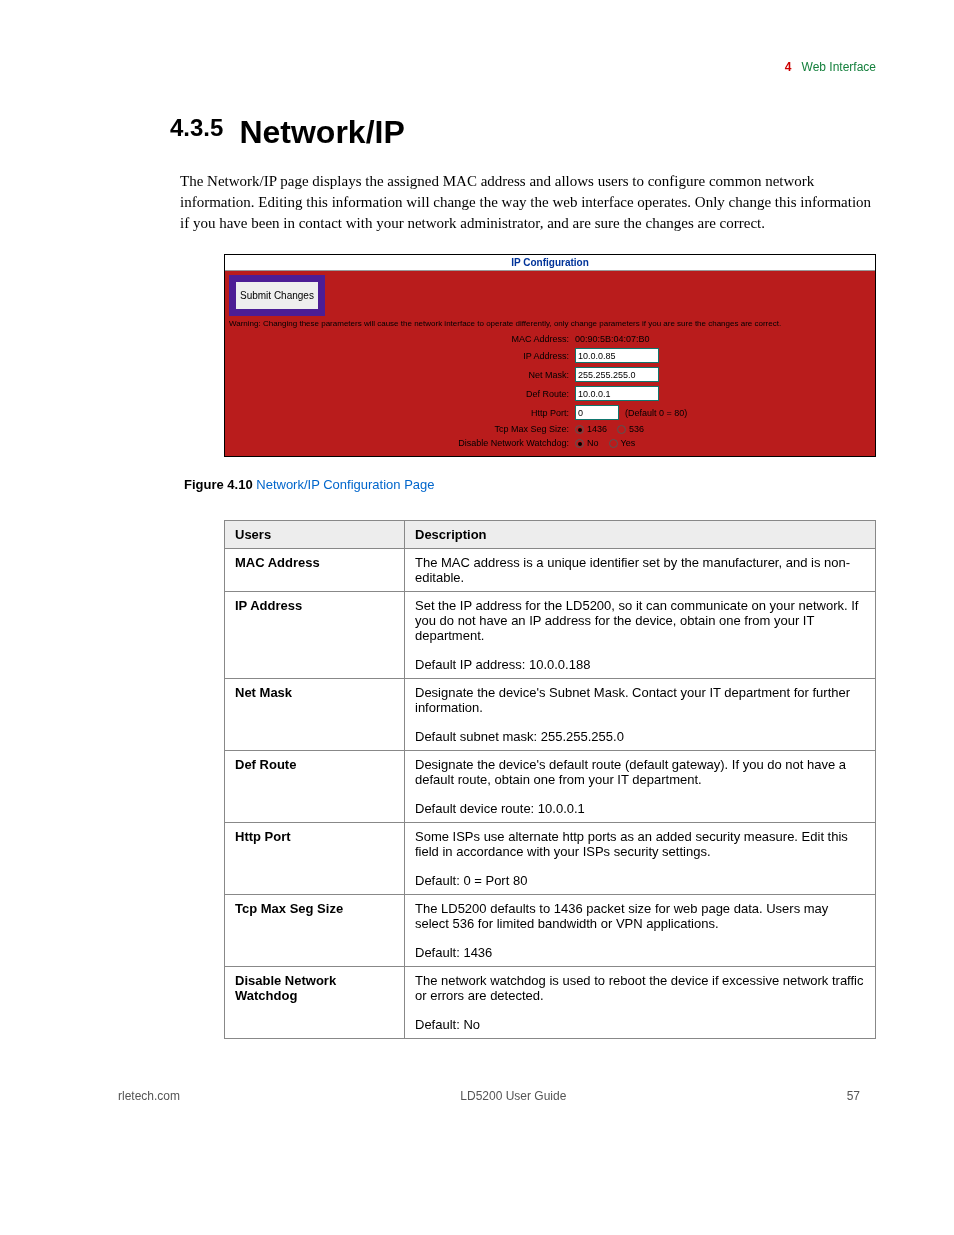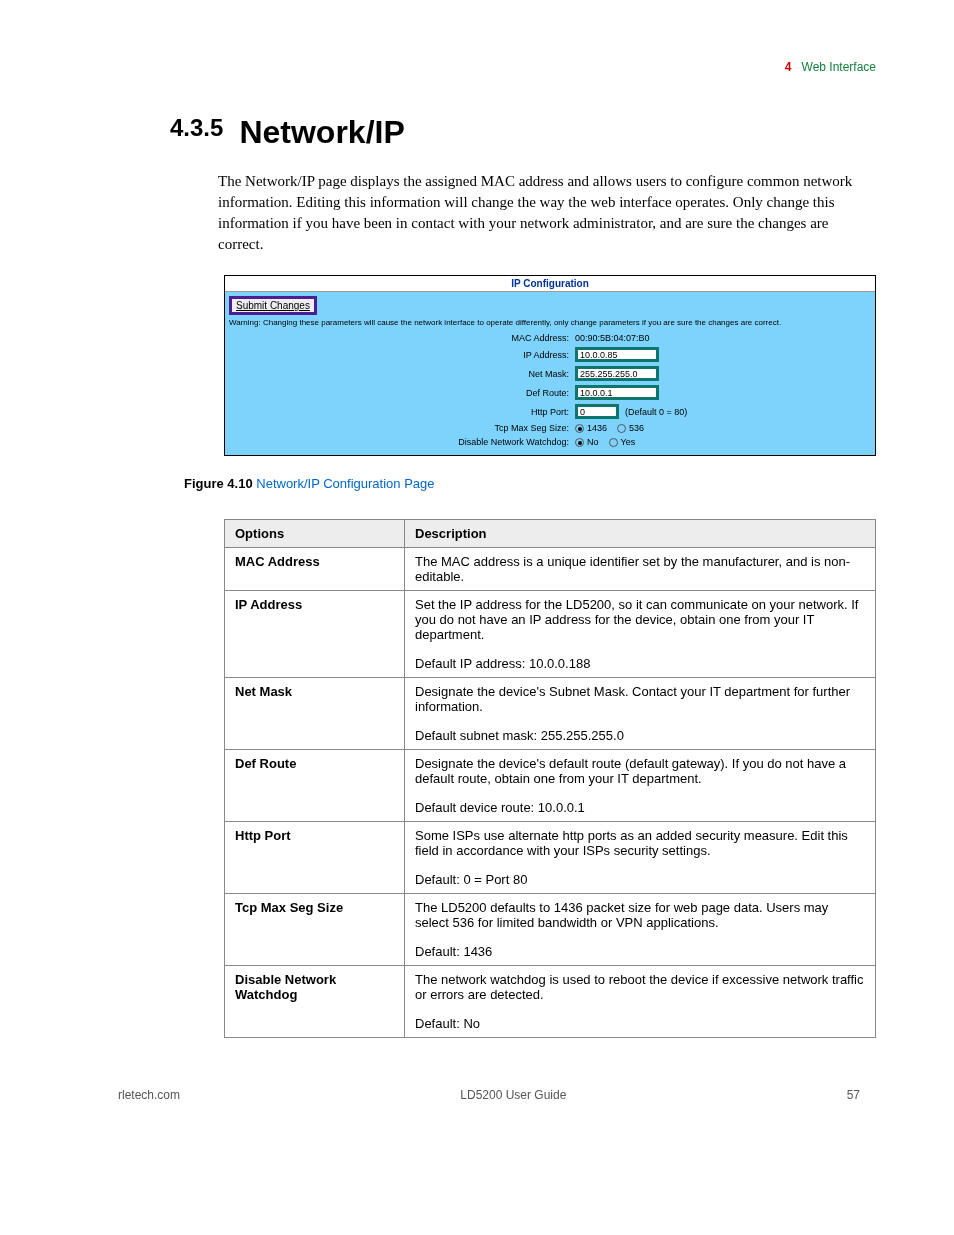--- a/index.html
+++ b/index.html
@@ -4,32 +4,32 @@
   <style>
     * { margin: 0; padding: 0; box-sizing: border-box; }
     body { font-family: Arial, Helvetica, sans-serif; width: 954px; background: #fff; color: #000; }
     .page { padding: 60px 78px 30px 102px; }
     .header-line { text-align: right; font-size: 12px; margin-bottom: 40px; }
     .header-num { color: #cc0000; font-weight: bold; }
     .header-text { color: #15803d; }
     .section-heading { display: flex; gap: 16px; margin-bottom: 20px; margin-left: 68px; }
     .section-num { font-size: 24px; font-weight: bold; font-family: Arial, sans-serif; }
     .section-title { font-size: 32px; font-weight: bold; font-family: Arial, sans-serif; }
-    .body-text { font-family: Georgia, 'Times New Roman', serif; font-size: 15px; line-height: 1.4; margin-left: 116px; margin-bottom: 20px; }
+    .body-text { font-family: Georgia, 'Times New Roman', serif; font-size: 15px; line-height: 1.4; margin-left: 78px; margin-bottom: 20px; }
     
     .figure-container { margin-left: 122px; margin-bottom: 20px; }
-    .ip-config-box { border: 1px solid #000; background: #7dd3fc; font-size: 10px; }
+    .ip-config-box { border: 1px solid #000; background: #b91c1c; font-size: 10px; }
     .ip-config-title { text-align: center; background: #fff; border-bottom: 1px solid #999; padding: 2px 0; font-weight: bold; color: #003399; font-size: 10px; }
     .ip-config-body { padding: 4px; }
-    .submit-btn { font-size: 10px; padding: 1px 4px; background: #eee; border: 3px solid #4c1d95; display: inline-block; margin-bottom: 3px; text-decoration: underline; }
+    .submit-btn { font-size: 10px; padding: 8px 4px; background: #eee; border: 7px solid #4c1d95; display: inline-block; margin-bottom: 3px; }
     .warning-text { font-size: 8px; margin-bottom: 6px; }
     .config-row { display: flex; align-items: center; font-size: 9px; margin-bottom: 4px; }
     .config-label { width: 346px; text-align: right; padding-right: 6px; }
     .config-value { }
-    .config-input { font-size: 9px; padding: 1px 2px; border: 3px solid #0f766e; width: 84px; height: 15px; font-family: Arial; }
+    .config-input { font-size: 9px; padding: 1px 2px; border: 1px solid #0f766e; width: 84px; height: 15px; font-family: Arial; }
     .config-input-sm { width: 44px; }
     .radio-dot { display: inline-block; width: 9px; height: 9px; border: 1px solid #555; border-radius: 50%; vertical-align: middle; margin-right: 3px; position: relative; }
     .radio-dot.sel::after { content: ''; position: absolute; top: 1.5px; left: 1.5px; width: 4px; height: 4px; border-radius: 50%; background: #000; }
     .hint-text { font-size: 9px; margin-left: 6px; }
     .figure-caption { margin-left: 82px; font-size: 13px; margin-bottom: 28px; }
     .figure-cap-bold { font-weight: bold; }
     .figure-cap-link { color: #0066cc; }
     
     .desc-table { margin-left: 122px; border-collapse: collapse; width: calc(100% - 122px); font-size: 13px; }
     .desc-table th, .desc-table td { border: 1px solid #888; padding: 6px 10px; text-align: left; vertical-align: top; }
@@ -117,21 +117,21 @@
 
   <div class="figure-caption">
     <span class="figure-cap-bold">Figure 4.10</span>
     <span> </span>
     <span class="figure-cap-link">Network/IP Configuration Page</span>
   </div>
 
   <table class="desc-table">
     <thead>
       <tr>
-        <th>Options</th>
+        <th>Users</th>
         <th>Description</th>
       </tr>
     </thead>
     <tbody id="desc-tbody">
         <tr>
           <td class="opt-col">MAC Address</td>
           <td>
             <div class="desc-p">The MAC address is a unique identifier set by the manufacturer, and is non-editable.</div>
           </td>
         </tr>

